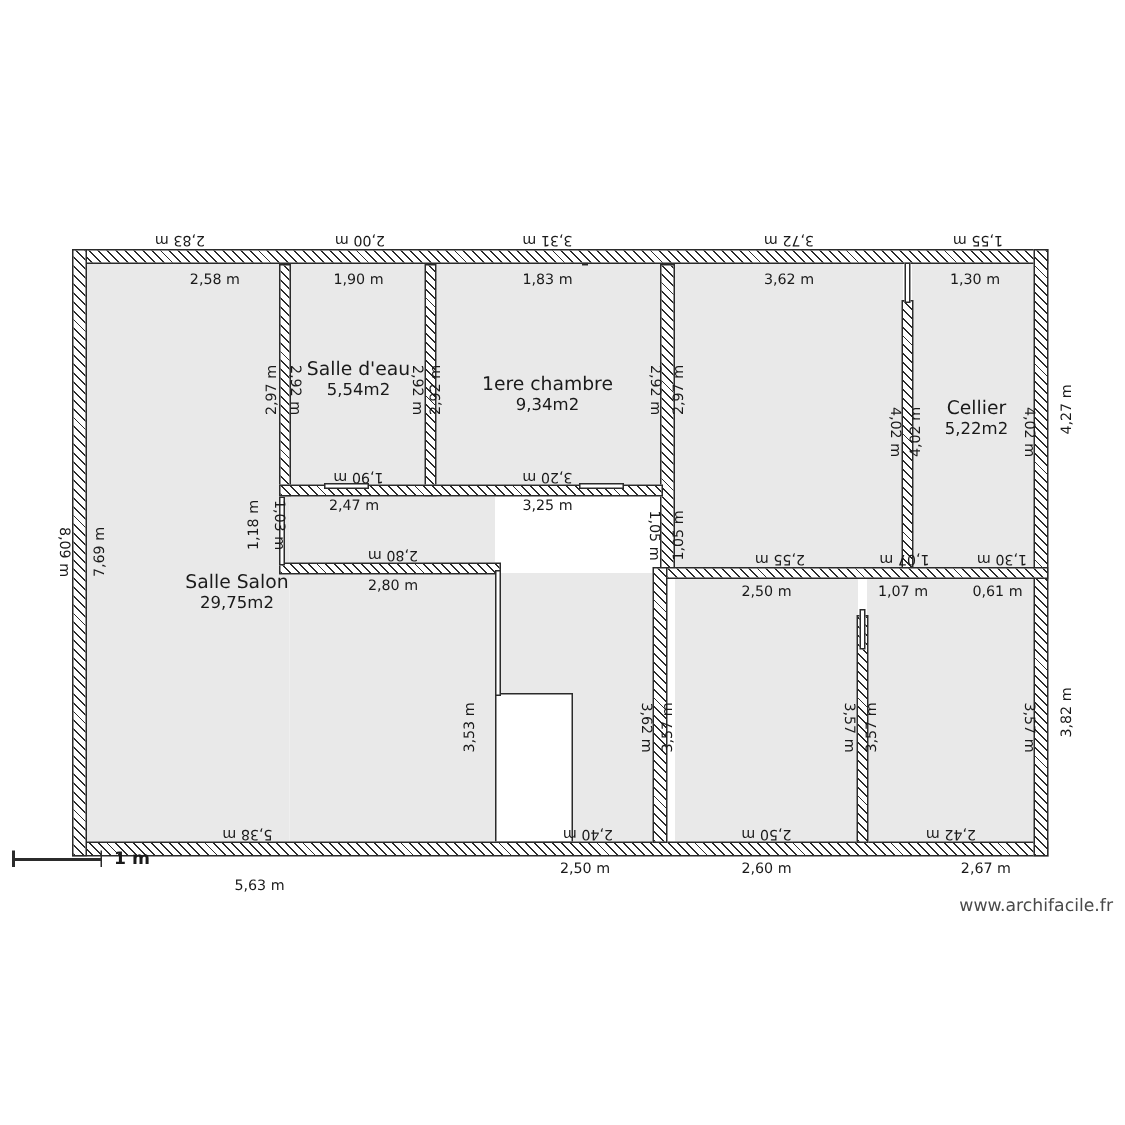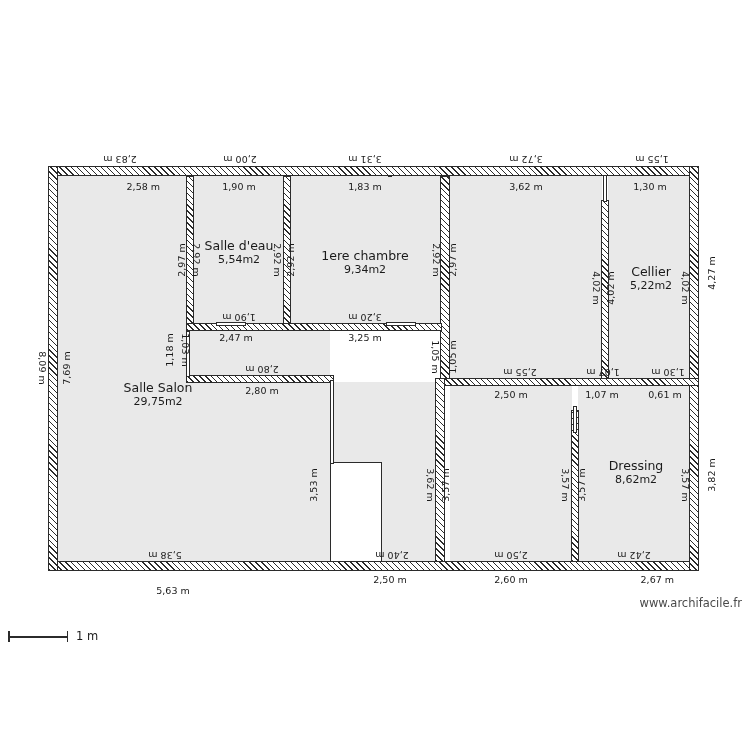--- a/index.html
+++ b/index.html
@@ -47,21 +47,21 @@
   .rname{
     position:absolute;
     text-align:center;
     white-space:nowrap;
     color:#1a1a1a;
   }
   .rname .nm{display:block;font-size:12.5px;line-height:14px;}
   .rname .ar{display:block;font-size:11px;line-height:13px;}
 
   
-  #scalebar{position:absolute;left:8px;top:628px;width:120px;height:18px;}
+  #scalebar{position:absolute;left:8px;top:564px;width:120px;height:18px;font-weight:bold;}
   #scalebar .bar{position:absolute;left:0;top:8px;width:60px;height:1.5px;background:#2b2b2b;}
   #scalebar .tickL{position:absolute;left:0;top:3px;width:1.5px;height:11px;background:#2b2b2b;}
   #scalebar .tickR{position:absolute;left:58.5px;top:3px;width:1.5px;height:11px;background:#2b2b2b;}
   #scalebar .lbl{position:absolute;left:68px;top:1px;font-size:11.5px;}
 
   
   #watermark{position:absolute;right:8px;top:596px;font-size:11.5px;color:#4a4a4a;}
 </style>
 </head>
 <body>
@@ -195,24 +195,20 @@
   </div>
 
 
   <div class="rname" style="left:608px;top:265px;width:86px;">
     <span class="nm">Cellier</span>
     <span class="ar">5,22m2</span>
   </div>
 
 
 
-  <div class="rname" style="left:581px;top:459px;width:110px;">
-    <span class="nm">Dressing</span>
-    <span class="ar">8,62m2</span>
-  </div>
 
   <div id="scalebar">
     <div class="bar"></div>
     <div class="tickL"></div>
     <div class="tickR"></div>
     <div class="lbl">1 m</div>
   </div>
 
   <div id="watermark">www.archifacile.fr</div>
 

